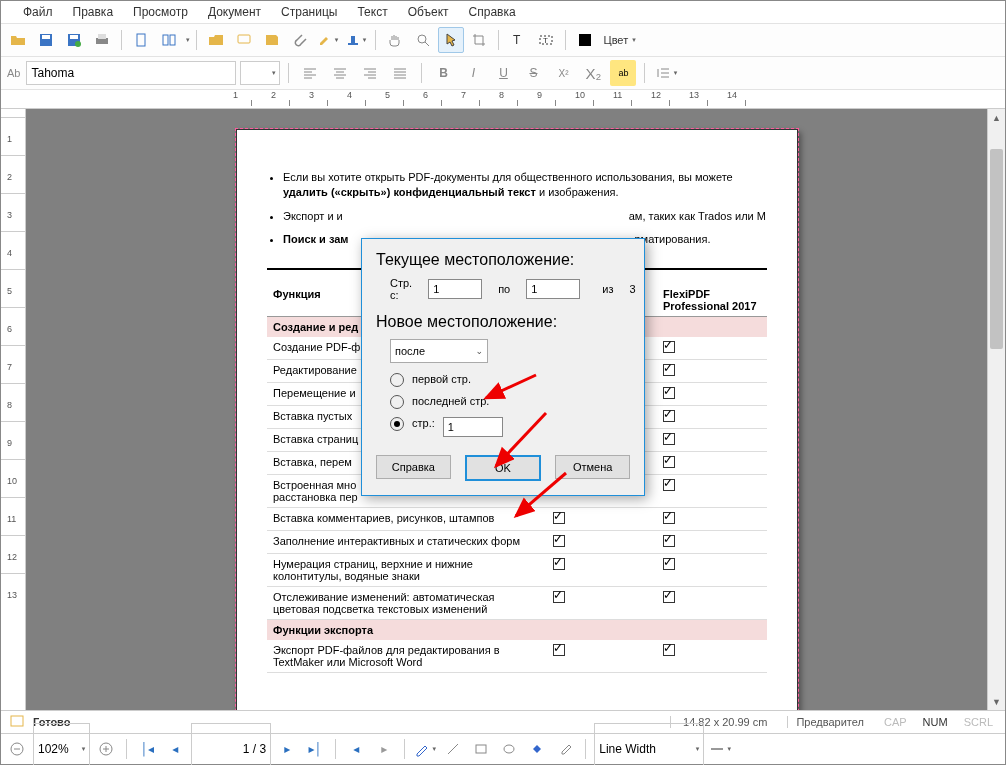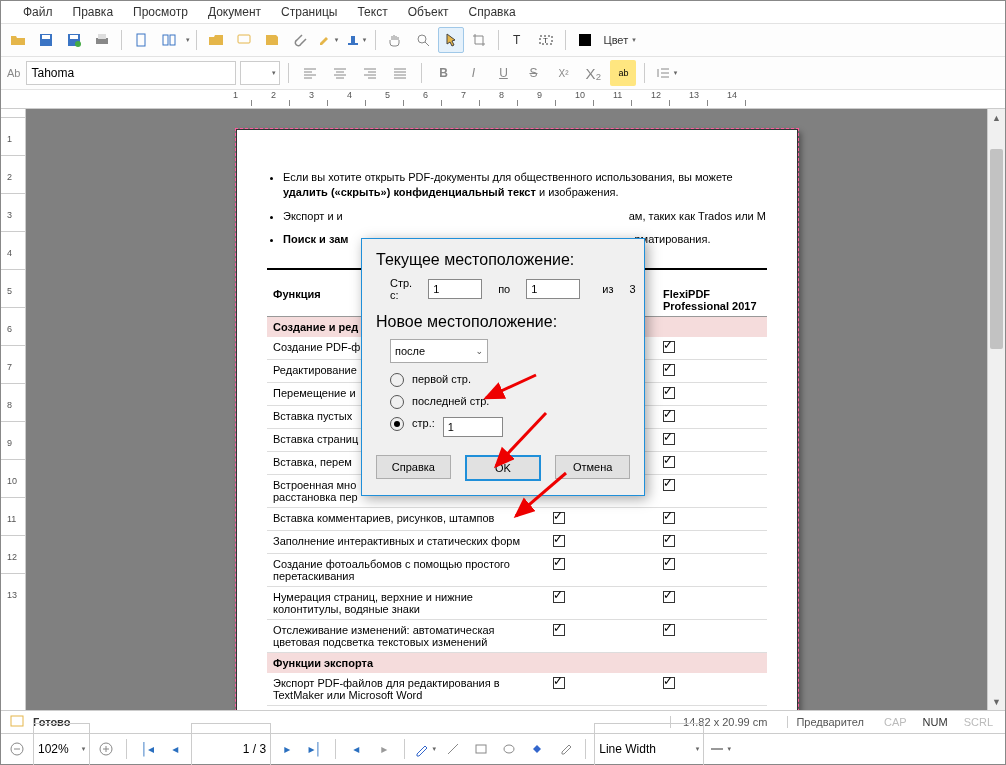--- a/index.html
+++ b/index.html
@@ -368,25 +368,20 @@
                   <td>Вставка комментариев, рисунков, штампов</td>
                   <td class="center"><span class="chk on"></span></td>
                   <td class="center"><span class="chk on"></span></td>
                 </tr>
                 <tr class="row">
                   <td>Заполнение интерактивных и статических форм</td>
                   <td class="center"><span class="chk on"></span></td>
                   <td class="center"><span class="chk on"></span></td>
                 </tr>
                 <tr class="row">
-                  <td>Создание фотоальбомов с помощью простого перетаскивания</td>
-                  <td class="center"><span class="chk on"></span></td>
-                  <td class="center"><span class="chk on"></span></td>
-                </tr>
-                <tr class="row">
                   <td>Нумерация страниц, верхние и нижние колонтитулы, водяные знаки</td>
                   <td class="center"><span class="chk on"></span></td>
                   <td class="center"><span class="chk on"></span></td>
                 </tr>
                 <tr class="row">
                   <td>Отслеживание изменений: автоматическая цветовая подсветка текстовых изменений</td>
                   <td class="center"><span class="chk on"></span></td>
                   <td class="center"><span class="chk on"></span></td>
                 </tr>
                 <tr class="section">

